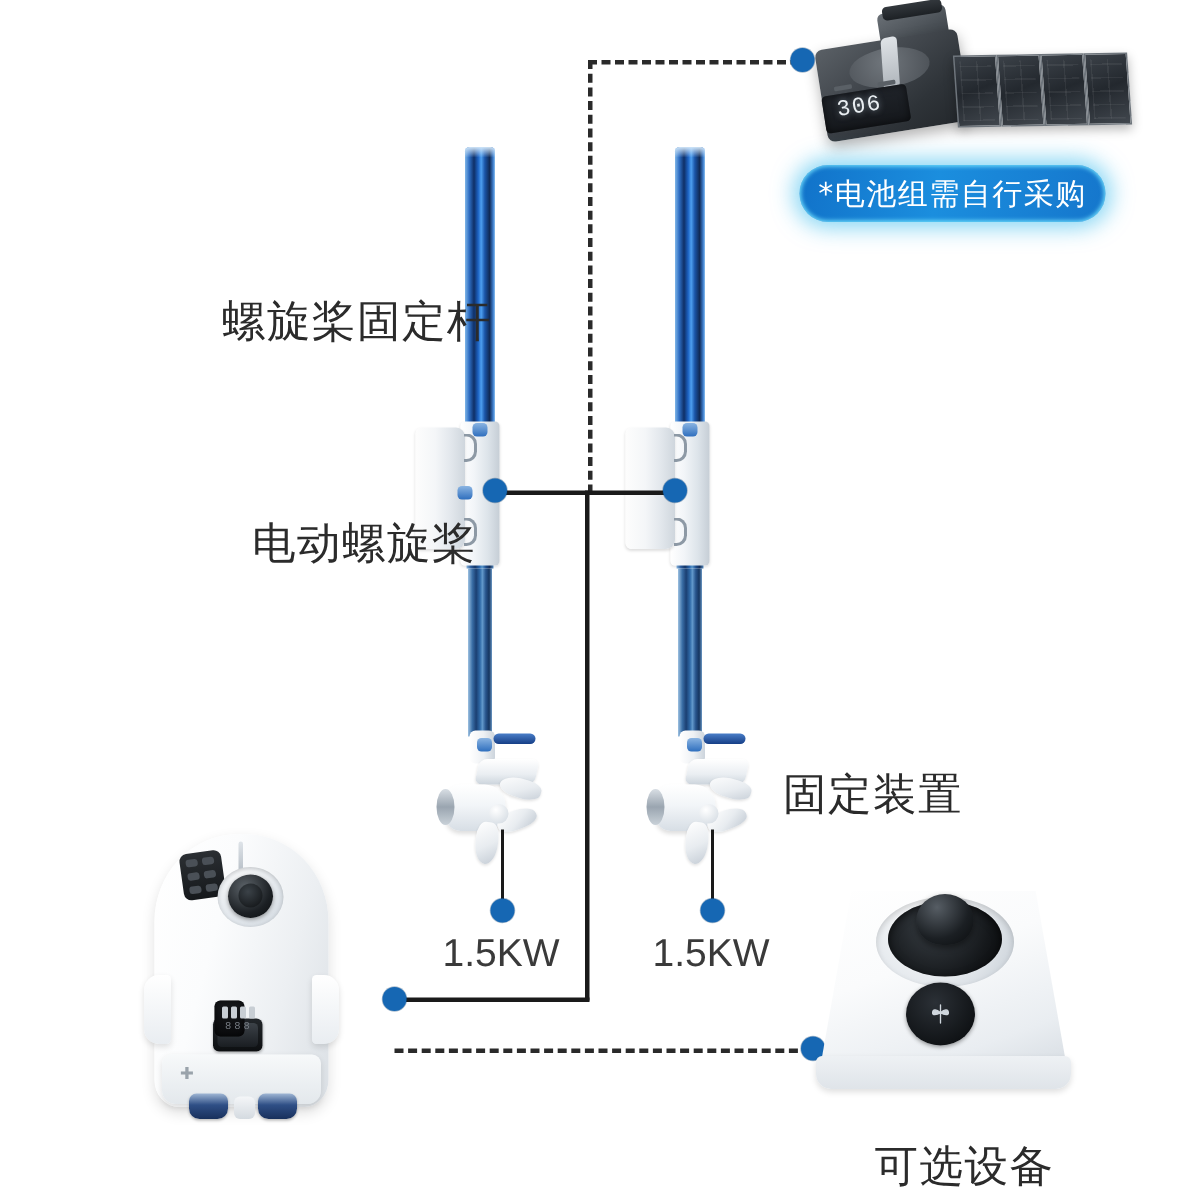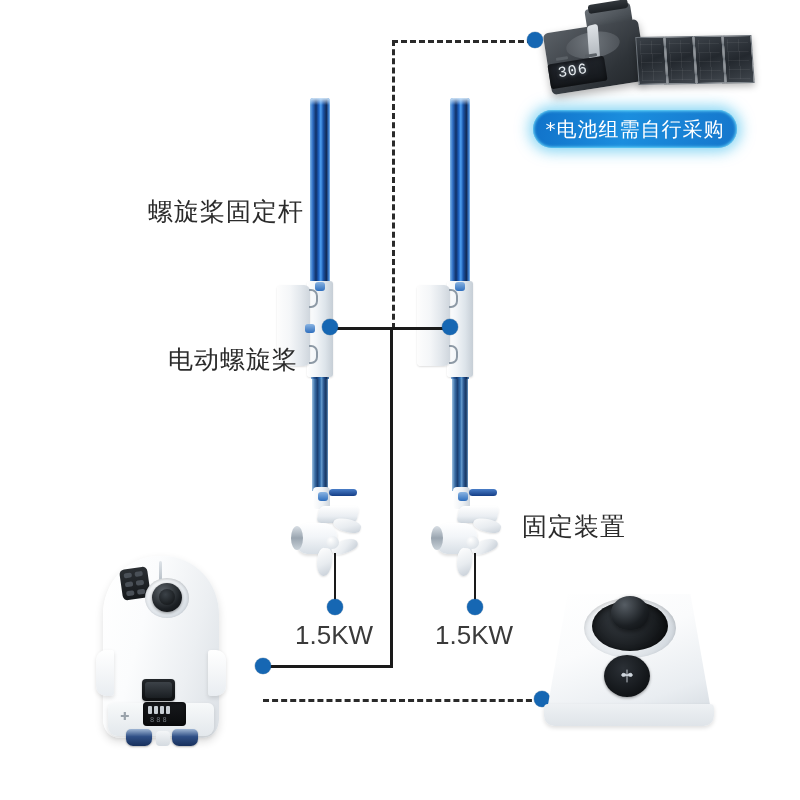--- a/index.html
+++ b/index.html
@@ -12,21 +12,21 @@
   }
   #stage{position:relative;width:800px;height:800px;background:#fff;overflow:hidden;}
 
   
   .abs{position:absolute;}
 
   
   .cn-label{
     position:absolute;
     color:#2b2b2b;
-    font-size:25px;
+    font-size:29px;
     letter-spacing:1px;
     white-space:nowrap;
     font-family:"DejaVu Sans","Liberation Sans",sans-serif;
   }
   .kw-label{
     position:absolute;
     color:#3a3a3a;
     font-size:26px;
     letter-spacing:0px;
     white-space:nowrap;
@@ -463,21 +463,21 @@
 
     <div class="ctrl-knob-ring abs" style="left:145px;top:578px;width:44px;height:40px;"></div>
     <div class="ctrl-knob abs" style="left:152px;top:583px;width:30px;height:29px;"></div>
     <div class="ctrl-knob-in abs" style="left:159px;top:589px;width:16px;height:16px;"></div>
 
     <div class="ctrl-switch abs" style="left:142px;top:679px;width:33px;height:22px;">
       <div class="ctrl-switch-rock" style="left:3px;top:3px;width:27px;height:16px;"></div>
     </div>
 
     <div class="ctrl-base abs" style="left:108px;top:703px;width:106px;height:33px;"></div>
-    <div class="ctrl-screen abs" style="left:143px;top:702px;width:43px;height:24px;">
+    <div class="ctrl-screen abs" style="left:143px;top:667px;width:20px;height:24px;">
       <div class="ctrl-screen-seg" style="left:5px;top:4px;width:4px;height:8px;"></div>
       <div class="ctrl-screen-seg" style="left:11px;top:4px;width:4px;height:8px;"></div>
       <div class="ctrl-screen-seg" style="left:17px;top:4px;width:4px;height:8px;"></div>
       <div class="ctrl-screen-seg" style="left:23px;top:4px;width:4px;height:8px;"></div>
       <div class="ctrl-screen-num" style="left:7px;top:14px;">888</div>
     </div>
     <div class="ctrl-power-ico abs" style="left:120px;top:711px;">✚</div>
 
     <div class="ctrl-plug abs" style="left:126px;top:729px;width:26px;height:17px;"></div>
     <div class="ctrl-plug abs" style="left:172px;top:729px;width:26px;height:17px;"></div>
@@ -493,16 +493,17 @@
     <div class="joy-btn abs" style="left:604px;top:655px;width:46px;height:42px;">
       <svg width="18" height="18" viewBox="0 0 24 24">
         <path d="M12 4 L12 20 M12 11 C8 7 5 8 5 11 C5 13 8 13 12 11 Z M12 11 C16 7 19 8 19 11 C19 13 16 13 12 11 Z" fill="#cfd6dd" stroke="#cfd6dd" stroke-width="1.2" stroke-linecap="round" stroke-linejoin="round"></path>
       </svg>
     </div>
   </div>
 
   <div class="cn-label" style="left:148px;top:195px;">螺旋桨固定杆</div>
   <div class="cn-label" style="left:168px;top:343px;">电动螺旋桨</div>
   <div class="cn-label" style="left:522px;top:510px;">固定装置</div>
+  <div class="cn-label" style="left:583px;top:758px;">可选设备</div>
   <div class="kw-label" style="left:295px;top:620px;">1.5KW</div>
   <div class="kw-label" style="left:435px;top:620px;">1.5KW</div>
 
 </div>
 
 </body></html>

